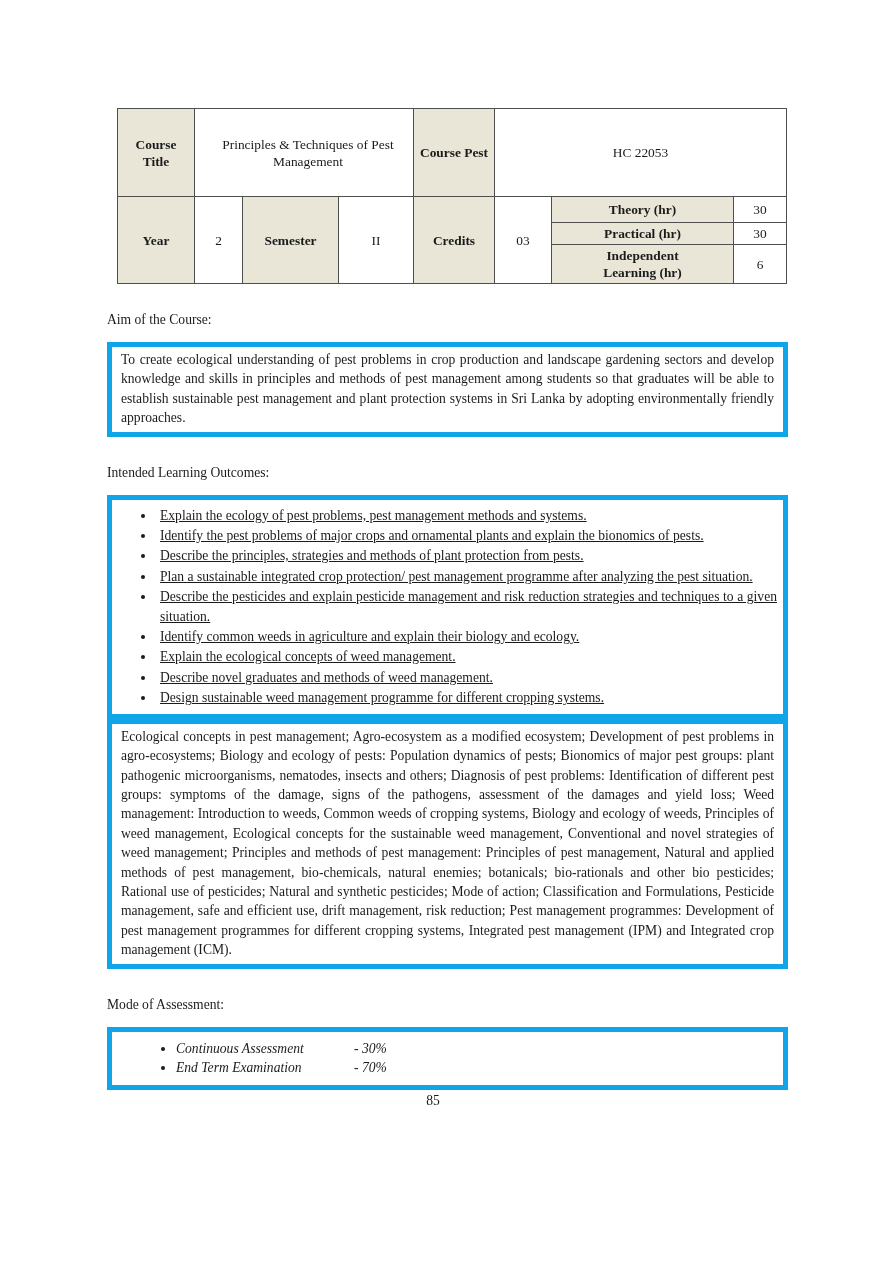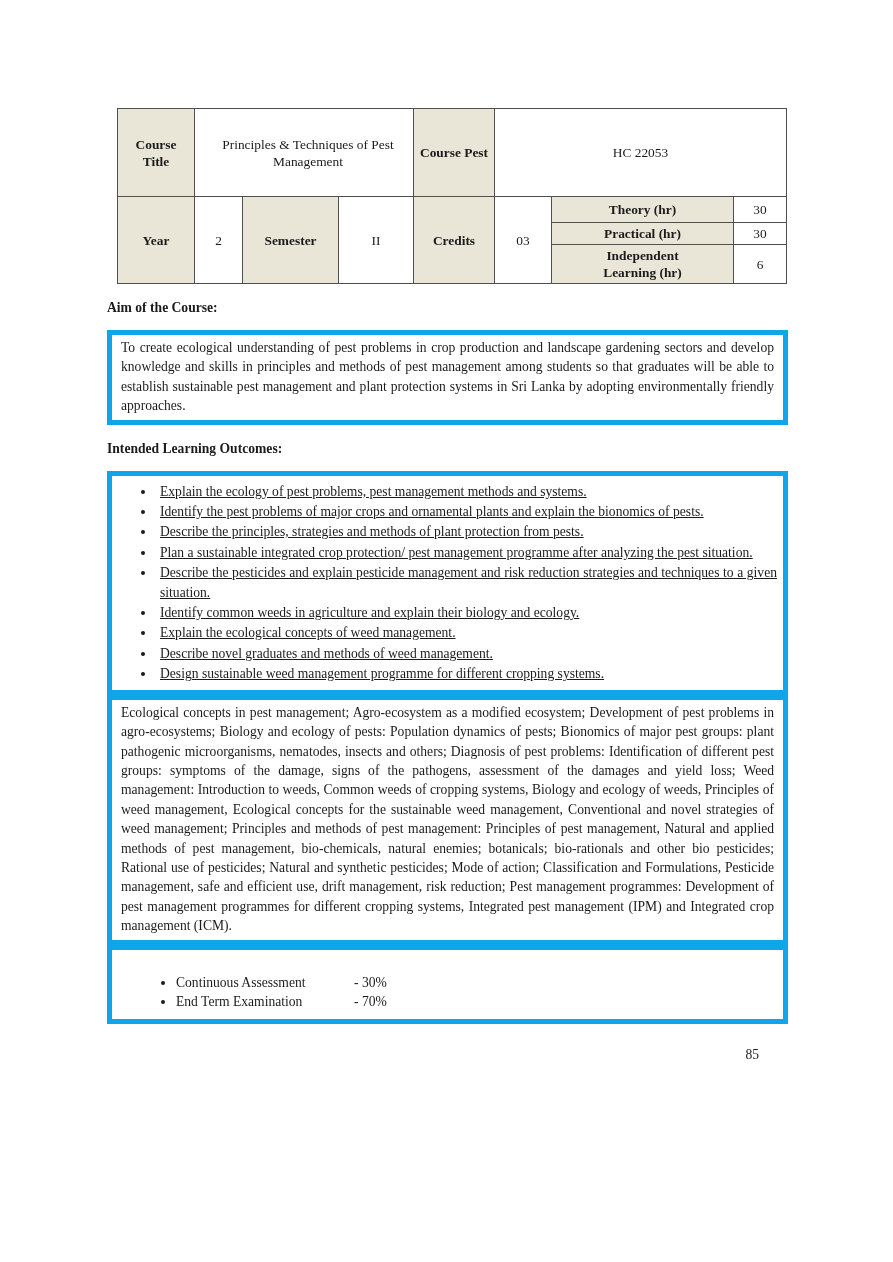--- a/index.html
+++ b/index.html
@@ -33,22 +33,22 @@
   td.shade { background: #e9e6d8; font-weight: bold; }
   tr.row-head { height: 88px; }
   tr.row-theory { height: 26px; }
   tr.row-practical { height: 22px; }
   tr.row-indep { height: 34px; }
   .wrap-narrow { display: inline-block; max-width: 180px; margin-left: 8px; }
   .wrap-indep { display: inline-block; max-width: 110px; }
   
   h3.sec-heading {
     font-size: 13.6px;
-    font-weight: bold;
-    margin: 16px 0 14px 0;
+    font-weight: normal;
+    margin: 28px 0 14px 0;
   }
   .box {
     border: 5px solid #0ea5e9;
     width: 681px;
     font-size: 13.6px;
     line-height: 19.4px;
   }
   .box.para {
     padding: 3px 9px 4px 9px;
     text-align: justify;
@@ -61,30 +61,31 @@
     margin: 6px 6px 6px 0;
     padding-left: 44px;
     text-align: justify;
   }
   ul.bullets li {
     margin: 0 0 1px 0;
     padding-left: 4px;
     text-decoration: underline;
   }
   ul.assess {
-    margin: 23px 0 8px 0;
+    margin: 7px 0 8px 0;
     padding-left: 64px;
     list-style-position: outside;
+    font-style: italic;
   }
   ul.assess li { margin: 0; }
   .a-label { display: inline-block; min-width: 178px; }
   .page-number {
-    text-align: right;
+    text-align: center;
     font-size: 13.6px;
-    margin-top: 23px;
+    margin-top: 3px;
   }
 </style>
 </head>
 <body>
 
 <div class="page">
 
   <table class="course-table">
     <colgroup>
       <col style="width:77px">
@@ -137,20 +138,21 @@
       <li>Describe the pesticides and explain pesticide management and risk reduction strategies and techniques to a given situation.</li>
       <li>Identify common weeds in agriculture and explain their biology and ecology.</li>
       <li>Explain the ecological concepts of weed management.</li>
       <li>Describe novel graduates and methods of weed management.</li>
       <li>Design sustainable weed management programme for different cropping systems.</li>
     </ul>
   </div>
 
   <div class="box para">Ecological concepts in pest management; Agro-ecosystem as a modified ecosystem; Development of pest problems in agro-ecosystems; Biology and ecology of pests: Population dynamics of pests; Bionomics of major pest groups: plant pathogenic microorganisms, nematodes, insects and others; Diagnosis of pest problems:  Identification of different pest groups:  symptoms of the damage, signs of the pathogens, assessment of the damages and yield loss; Weed management:  Introduction to weeds, Common weeds of cropping systems, Biology and ecology of weeds, Principles of weed management, Ecological concepts for the sustainable weed management, Conventional and novel strategies of weed management; Principles and methods of pest management: Principles of pest management, Natural and applied methods of pest management, bio-chemicals, natural enemies; botanicals; bio-rationals and other bio pesticides; Rational use of pesticides; Natural and synthetic pesticides; Mode of action; Classification and Formulations, Pesticide management, safe and efficient use, drift management, risk reduction; Pest management programmes: Development of pest management programmes for different cropping systems, Integrated pest management (IPM) and Integrated crop management (ICM).</div>
 
+  <h3 class="sec-heading">Mode of Assessment:</h3>
   <div class="box">
     <ul class="assess">
       <li><span class="a-label">Continuous Assessment</span><span>- 30%</span></li>
       <li><span class="a-label">End Term Examination</span><span>-  70%</span></li>
     </ul>
   </div>
 
   <div class="page-number">85</div>
 
 </div>

